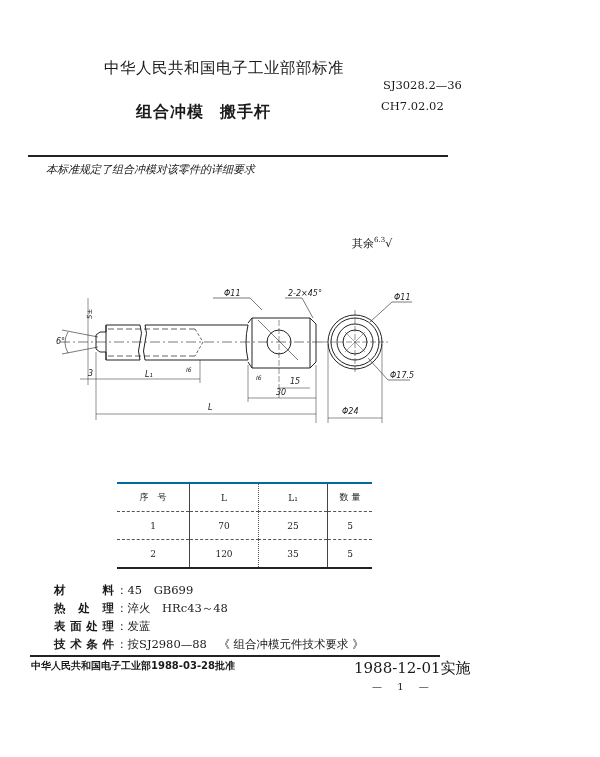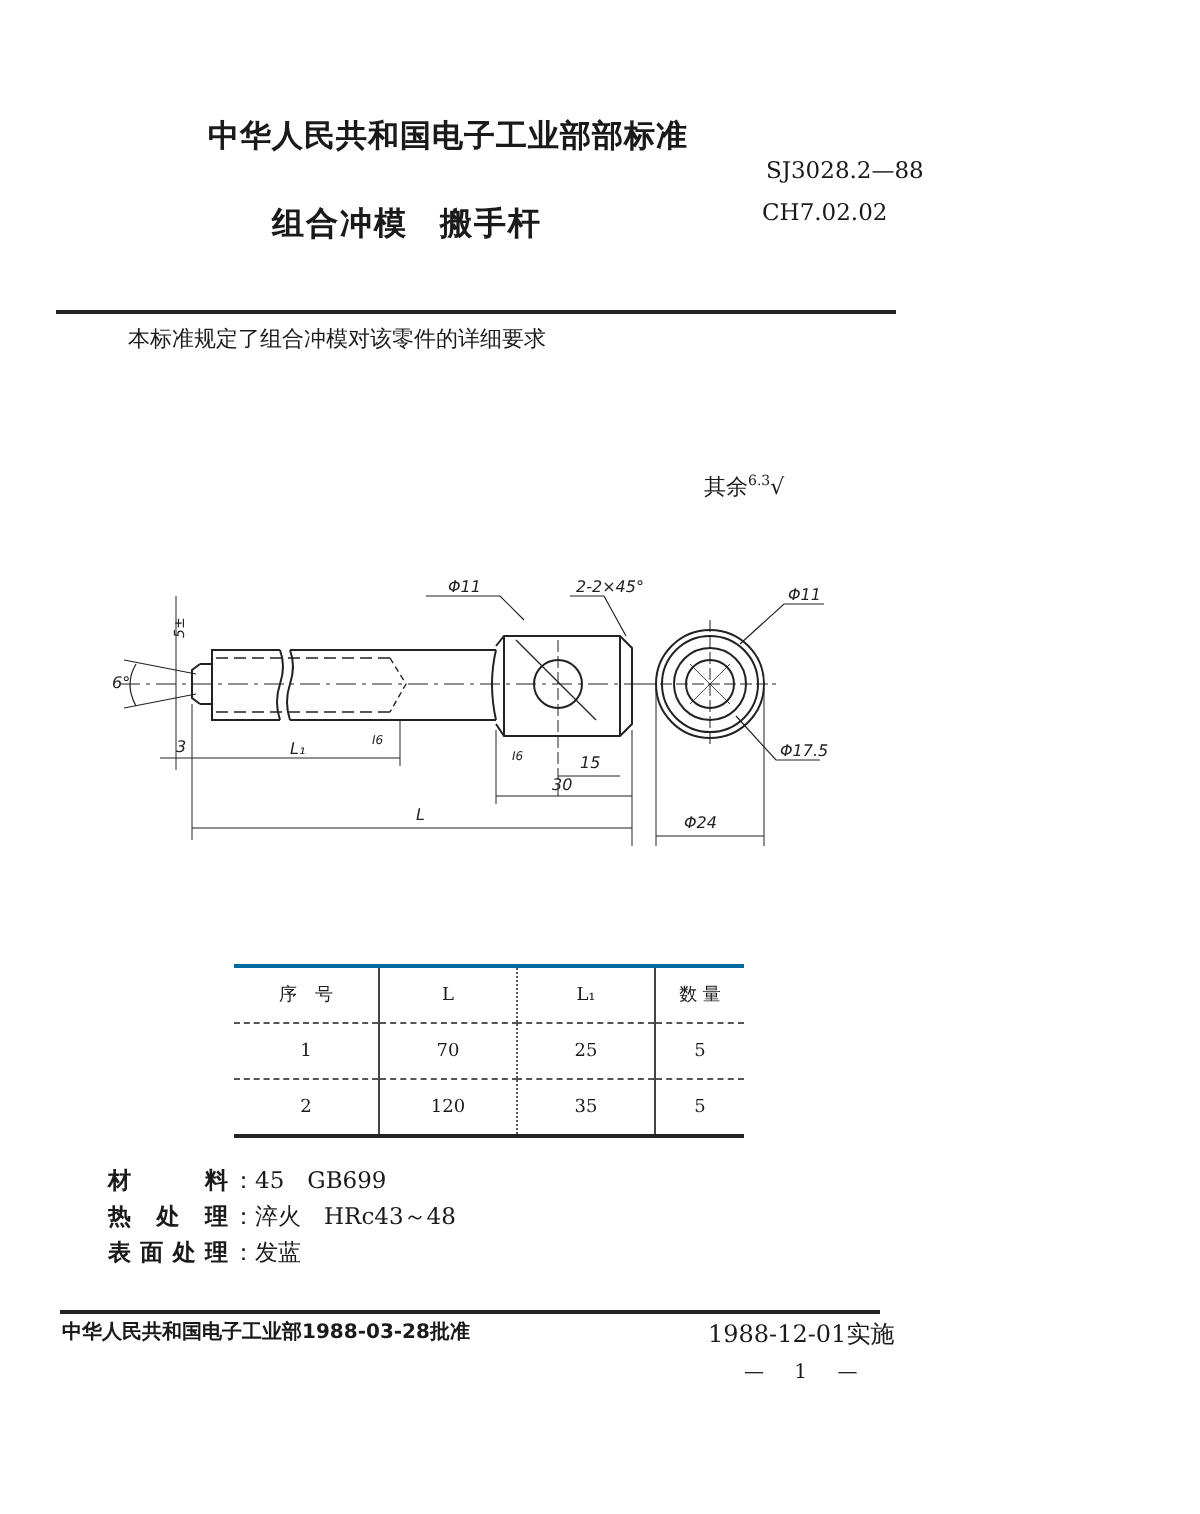--- a/index.html
+++ b/index.html
@@ -1,48 +1,48 @@
 <!DOCTYPE html>
 <html><head>
 <meta charset="utf-8">
 <style>
   html, body { margin:0; padding:0; background:#fff; }
   body { width:600px; height:757px; position:relative; overflow:hidden;
          font-family: "DejaVu Serif", "Liberation Serif", serif; color:#1a1a1a; }
   .abs { position:absolute; }
-  .org-title { left:104px; top:58px; font-family:"DejaVu Sans", sans-serif; font-weight:bold; font-size:15.5px; letter-spacing:0.5px; }
+  .org-title { left:104px; top:58px; font-family:"DejaVu Sans", sans-serif; font-weight:normal; font-size:15.5px; letter-spacing:0.5px; }
   .std-no { left:383px; top:78px; font-size:11.5px; }
   .doc-title { left:136px; top:102px; font-family:"DejaVu Sans", sans-serif; font-weight:bold; font-size:16px; letter-spacing:1px; }
   .doc-title .gap { display:inline-block; width:16px; }
   .ch-no { left:381px; top:99px; font-size:11.5px; }
   .rule-top { left:28px; top:155px; width:420px; height:2px; background:#222; }
-  .intro { left:64px; top:162px; font-size:11px; }
+  .intro { left:46px; top:162px; font-size:11px;font-style:italic; }
   .roughness { left:352px; top:236px; font-size:11px; }
   .roughness sup { font-size:7px; }
   svg.drawing { left:0; top:280px; }
   table.spec { position:absolute; left:117px; top:482px; width:255px; border-collapse:collapse; font-size:9px; }
   table.spec td, table.spec th { text-align:center; height:25px; font-weight:normal; }
   table.spec thead tr { border-top:2px solid #0369a1; border-bottom:1px dashed #555; }
   table.spec tbody tr.r1 { border-bottom:1px dashed #555; }
   table.spec tbody tr.r2 { border-bottom:2px solid #222; }
   table.spec td.c1, table.spec th.c1 { border-right:1px solid #444; width:70px; }
   table.spec td.c2, table.spec th.c2 { border-right:1px dotted #555; width:66px; }
   table.spec td.c3, table.spec th.c3 { border-right:1px solid #444; width:66px; }
   .props { left:54px; top:581px; font-size:11.5px; line-height:18px; }
   .props .lbl { font-family:"DejaVu Sans", sans-serif; font-weight:bold; display:inline-block; width:60px; text-align:justify; text-align-last:justify; margin-right:2px;}
   .rule-bot { left:30px; top:655px; width:410px; height:2px; background:#222; }
   .footer-left { left:31px; top:659px; font-family:"DejaVu Sans", sans-serif; font-weight:bold; font-size:10px; }
-  .footer-right { left:354px; top:659px; font-size:12px; }
+  .footer-right { left:354px; top:659px; font-size:15px; }
   .page-no { left:372px; top:681px; font-size:10px; letter-spacing:6px; }
 </style>
 </head>
 <body>
 
 <div class="abs org-title">中华人民共和国电子工业部部标准</div>
-<div class="abs std-no">SJ3028.2—88</div>
+<div class="abs std-no">SJ3028.2—36</div>
 <div class="abs doc-title">
   <span>组合冲模</span><span class="gap"></span><span>搬手杆</span>
 </div>
 <div class="abs ch-no">CH7.02.02</div>
 <div class="abs rule-top"></div>
 <div class="abs intro">本标准规定了组合冲模对该零件的详细要求</div>
 
 <div class="abs roughness">
   <span>其余</span><sup>6.3</sup><span>√</span>
 </div>
@@ -144,18 +144,19 @@
       <td class="c3">35</td>
       <td>5</td>
     </tr>
   </tbody>
 </table>
 
 <div class="abs props">
   <div><span class="lbl">材料</span>：<span>45　GB699</span></div>
   <div><span class="lbl">热处理</span>：<span>淬火　HRc43～48</span></div>
   <div><span class="lbl">表面处理</span>：<span>发蓝</span></div>
+  <div><span class="lbl">技术条件</span>：<span>按SJ2980—88　《 组合冲模元件技术要求 》</span></div>
 </div>
 
 <div class="abs rule-bot"></div>
 <div class="abs footer-left">中华人民共和国电子工业部1988-03-28批准</div>
 <div class="abs footer-right">1988-12-01实施</div>
 <div class="abs page-no">— 1 —</div>
 
 </body></html>

